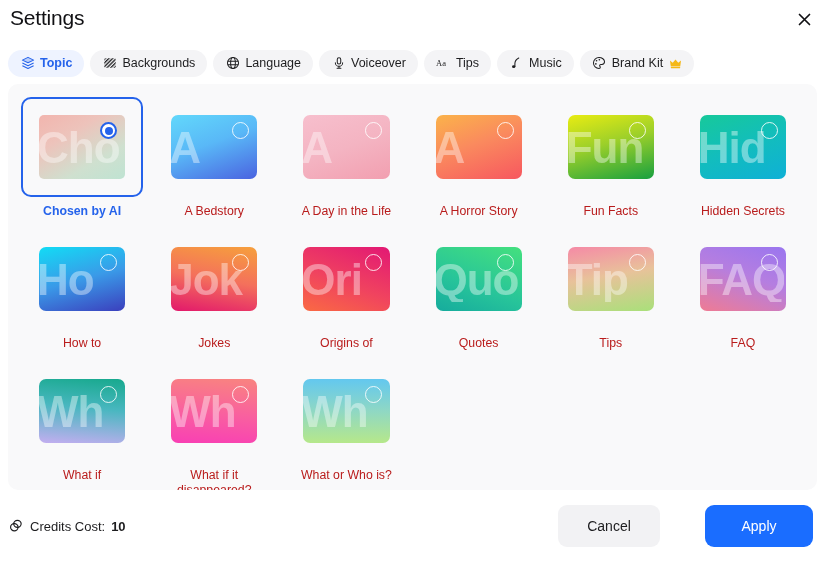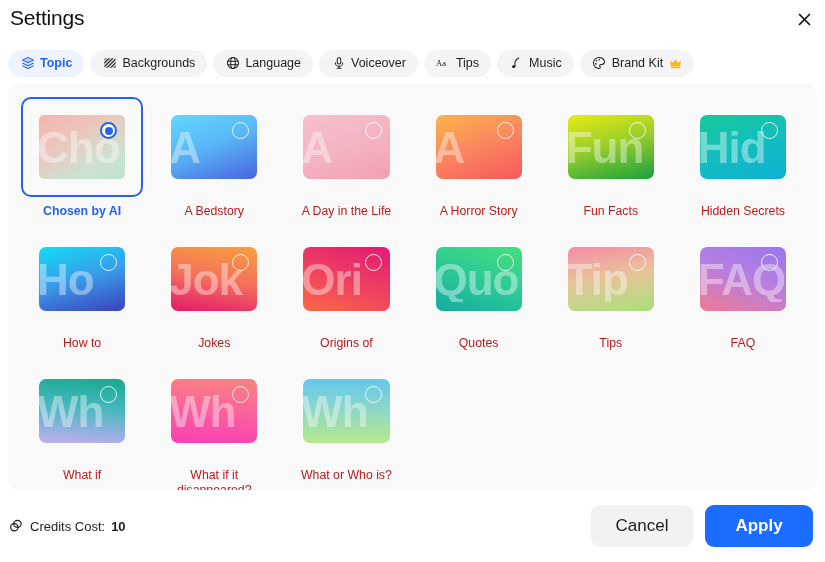--- a/index.html
+++ b/index.html
@@ -233,35 +233,36 @@
     margin-left: auto;
     display: flex;
     align-items: center;
     gap: 12px;
   }
 
   .btn {
     height: 42px;
     min-width: 102px;
     border-radius: 9px;
-    font-size: 17px;
+    font-size: 14px;
     font-family: inherit;
     border: none;
     cursor: pointer;
     padding: 0 22px;
   }
   .btn-cancel {
     background: #f2f2f4;
     color: #1d1d1f;
   }
   .btn-apply {
     background: #1a6dff;
     color: #ffffff;
-    font-weight: 700;
+    font-weight: 400;
     min-width: 108px;
+    margin-left: 33px;
   }
 </style>
 </head>
 <body>
 
 <div class="dialog-header">
   <div class="dialog-title">Settings</div>
   <button class="close-button">
     <span>
       <svg width="15" height="15" viewBox="0 0 15 15" fill="none" stroke="currentColor" stroke-width="1.7" stroke-linecap="round">

